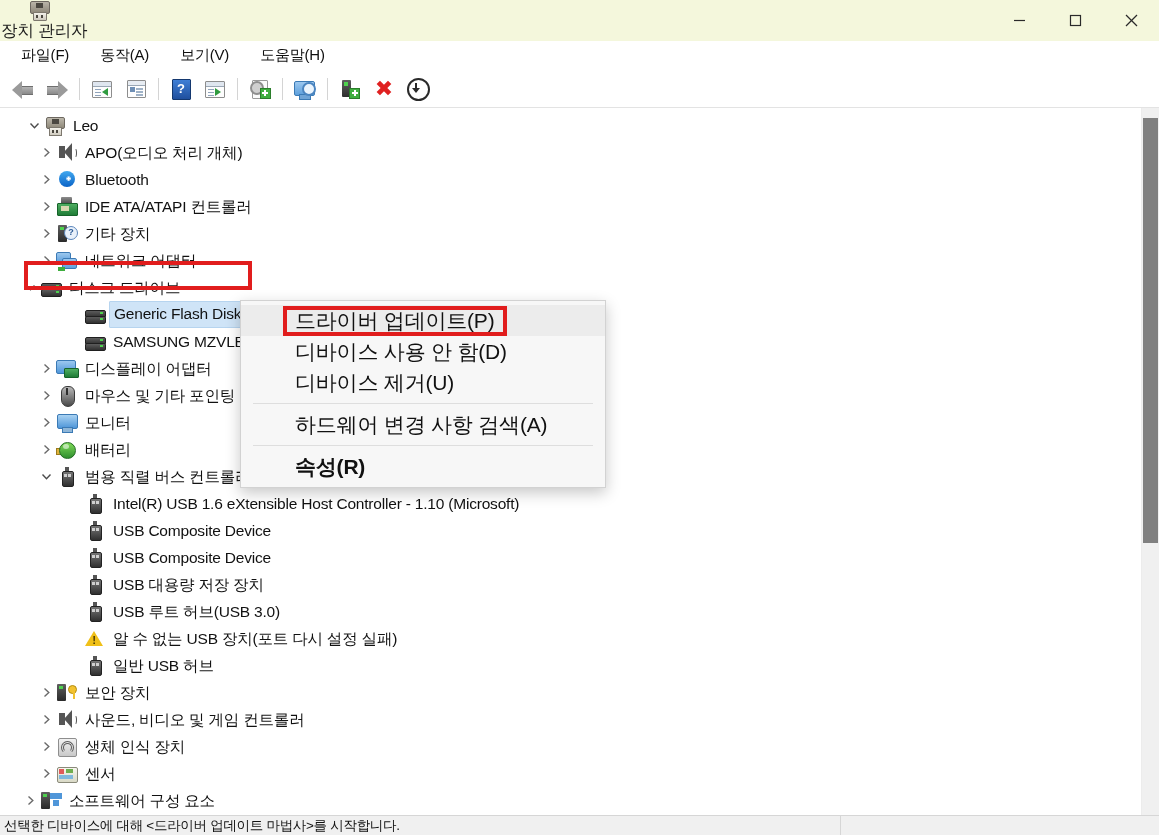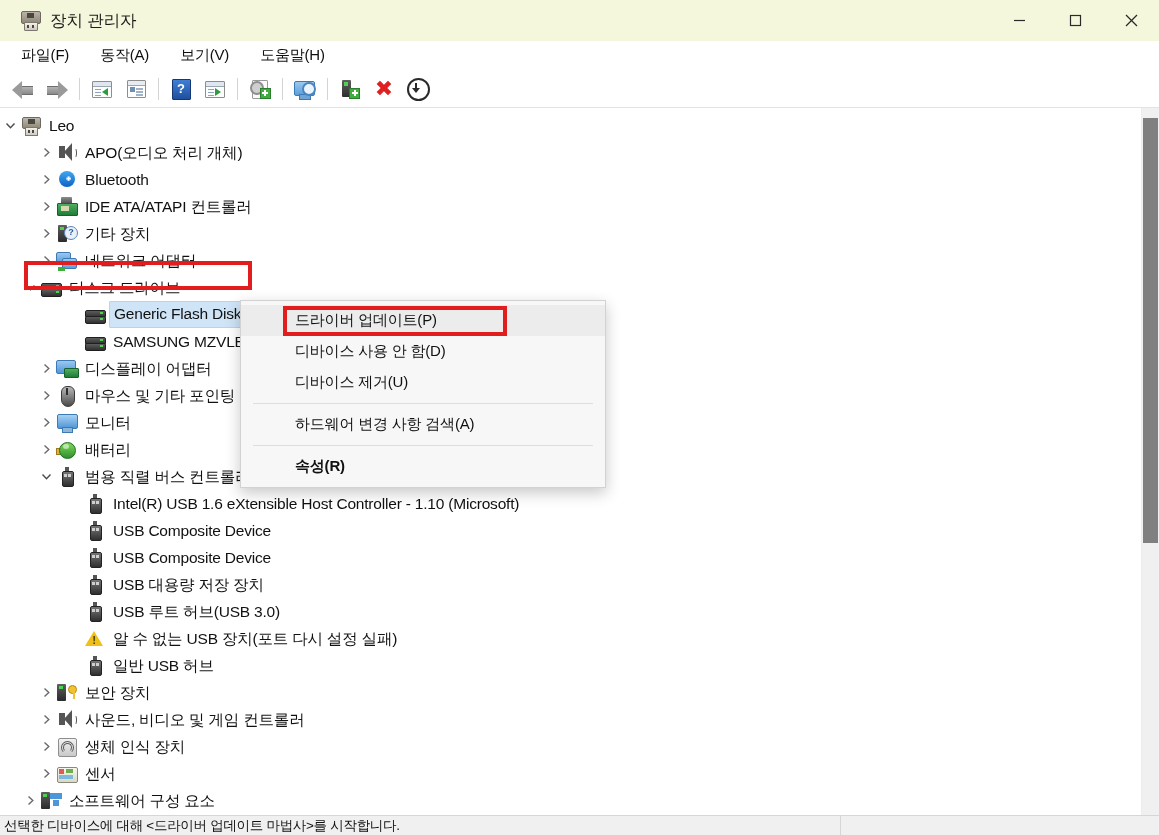--- a/index.html
+++ b/index.html
@@ -19,21 +19,21 @@
     background: #ffffff;
   }
 
   
   .titlebar {
     height: 41px; min-height: 41px;
     background: #f4f7dc;
     display: flex; align-items: center;
     position: relative;
   }
-  .title-left { display: flex; align-items: flex-start; padding-left: 20px; }
+  .title-left { display: flex; align-items: center; padding-left: 1px; flex-direction: column; }
   .app-icon {
     width: 20px; height: 20px; position: relative; margin-right: 10px;
     flex: 0 0 auto;
   }
   .app-icon .mon {
     position: absolute; left: 1px; top: 1px; width: 18px; height: 11px;
     background: linear-gradient(#b9b4a8, #8d8779);
     border: 1px solid #6d6860; border-radius: 2px;
   }
   .app-icon .mon:after {
@@ -337,21 +337,21 @@
     box-sizing: border-box;
   }
 
   
   .ctxmenu {
     position: absolute; z-index: 60;
     background: #f7f7f7;
     border: 1px solid #d2d2d2;
     box-shadow: 0 5px 14px rgba(0,0,0,.22);
     padding: 4px 0 5px 0;
-    font-size: 15px; color: #111; letter-spacing: -0.2px;
+    font-size: 21px; color: #111; letter-spacing: -0.2px;
   }
   .ctxitem {
     height: 31px; display:flex; align-items:center;
     padding-left: 54px; white-space: nowrap;
   }
   .ctxitem.hl { background: #ececec; }
   .ctxitem.bold { font-weight: bold; }
   .ctxsep { height:1px; background:#dedede; margin: 5px 12px 5px 12px; }
 
   
@@ -483,21 +483,21 @@
     <div class="tb">
       <div class="xico">✖</div>
     </div>
     <div class="tb">
       <div class="dlico"></div>
     </div>
   </div>
 
   <div class="body-area">
     <div class="tree" id="tree">
-        <div class="node" style="padding-left:0">
+        <div class="node" style="padding-left:24px">
           <div class="chev">
             <svg width="11" height="11" viewBox="0 0 11 11">
               <polyline points="1.5,3.5 5.5,7.8 9.5,3.5" fill="none" stroke="#4c4c4c" stroke-width="1.4"></polyline>
             </svg>
           </div>
           <div class="ico i-pc">
             <div class="mon"></div>
             <div class="base"></div>
           </div>
           <span class="lbl">Leo</span>

